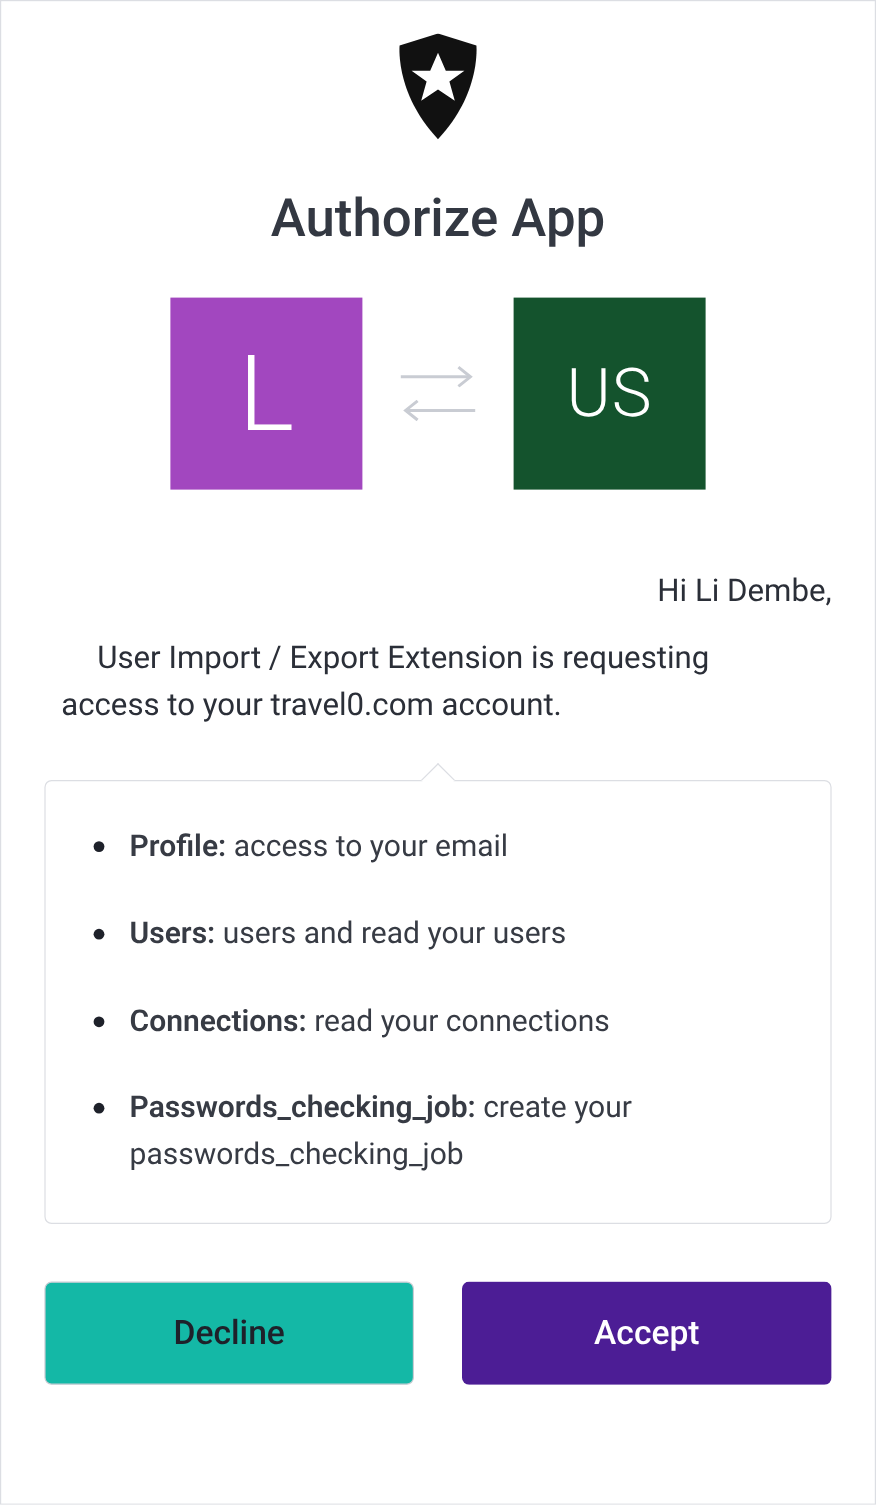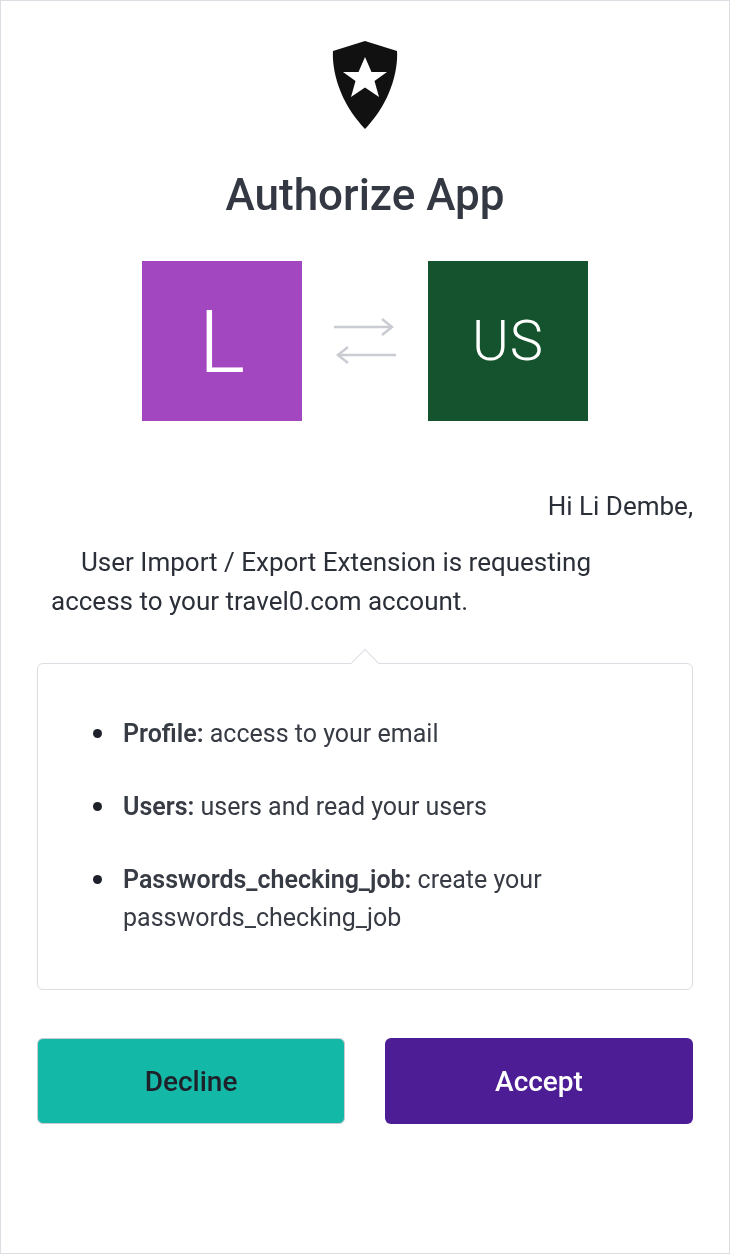--- a/index.html
+++ b/index.html
@@ -6,21 +6,21 @@
   html, body {
     margin: 0; padding: 0;
     font-family: -apple-system, BlinkMacSystemFont, "Segoe UI", Roboto, Helvetica, Arial, sans-serif;
     color: #1e212a;
     background: #ffffff;
   }
   .card {
     width: 730px;
     min-height: 1254px;
     border: 1px solid #dcdee3;
-    padding: 36px 36px 36px 36px;
+    padding: 23px 36px 36px 36px;
     display: flex;
     flex-direction: column;
   }
   .logo-wrap {
     display: flex;
     justify-content: center;
     margin-top: 4px;
   }
   .title {
     text-align: center;
@@ -93,21 +93,21 @@
     left: 50%;
     transform: translateX(-50%) rotate(45deg);
     width: 20px;
     height: 20px;
     background: #ffffff;
     border-left: 1px solid #dcdee3;
     border-top: 1px solid #dcdee3;
   }
   .scopes-list {
     list-style: none;
-    margin: 15px;
+    margin: 0;
     padding: 0;
   }
   .scopes-list li {
     position: relative;
     padding-left: 34px;
     font-size: 25px;
     color: #373b44;
     line-height: 1.55;
     margin-bottom: 34px;
   }
@@ -197,20 +197,23 @@
   <div class="scopes-box">
     <div class="pointer"></div>
     <ul class="scopes-list">
       <li>
         <span class="scope-title">Profile:</span><span class="scope-desc"> access to your email</span>
       </li>
       <li>
         <span class="scope-title">Users:</span><span class="scope-desc"> users and read your users</span>
       </li>
       <li>
+        <span class="scope-title">Connections:</span><span class="scope-desc"> read your connections</span>
+      </li>
+      <li>
         <span class="scope-title">Passwords_checking_job:</span><span class="scope-desc"> create your passwords_checking_job</span>
       </li>
     </ul>
   </div>
 
   <div class="buttons">
     <div class="btn btn-decline">
       <span>Decline</span>
     </div>
     <div class="btn btn-accept">

